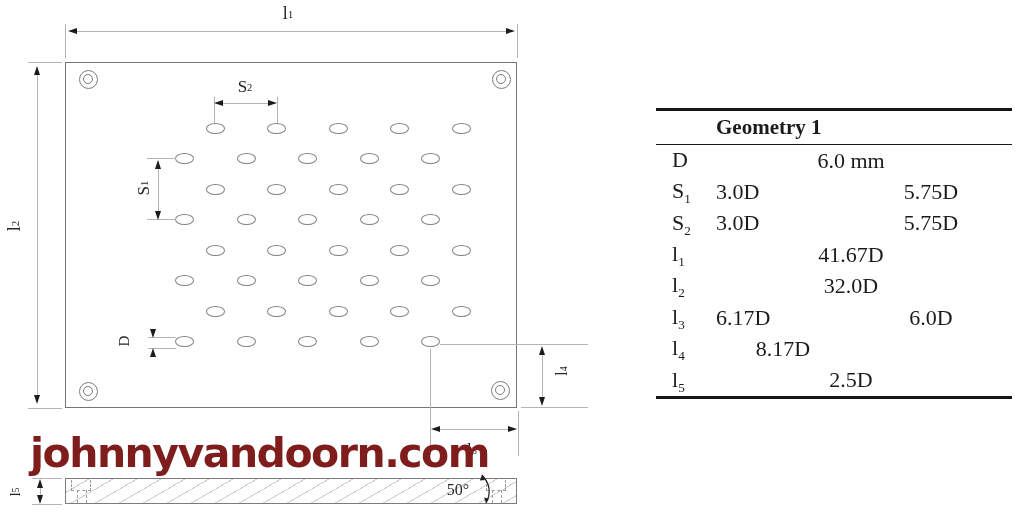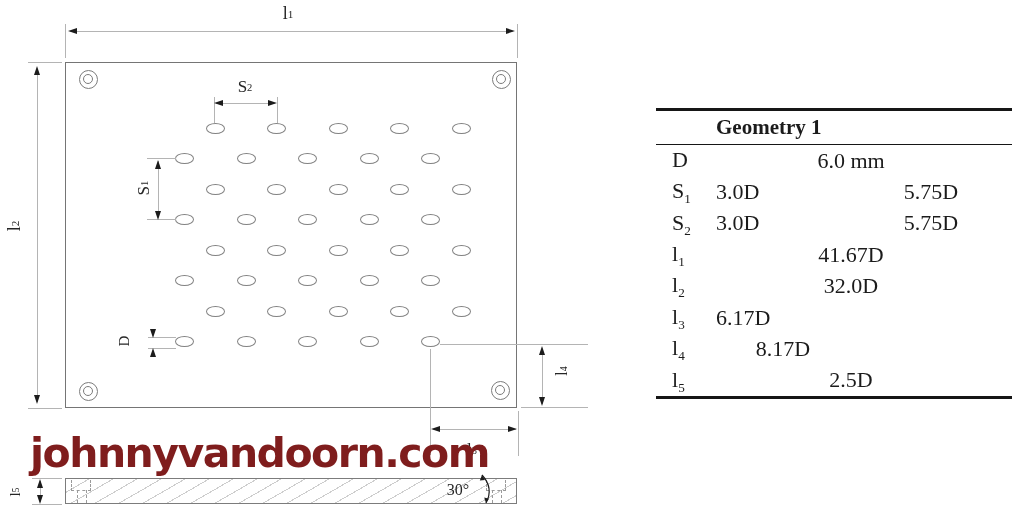--- a/index.html
+++ b/index.html
@@ -183,21 +183,21 @@
   </div>
 
   <div class="section"></div>
   <div class="cb" style="left:71px;top:479.5px;width:20px;height:11px"></div>
   <div class="dvl" style="left:77px;top:490px;height:13px"></div>
   <div class="dvl" style="left:86px;top:490px;height:13px"></div>
   <div class="cb" style="left:486px;top:479.5px;width:20px;height:11px"></div>
   <div class="dvl" style="left:492px;top:490px;height:13px"></div>
   <div class="dvl" style="left:501px;top:490px;height:13px"></div>
 
-  <div class="dim" style="left:441px;top:482px;width:34px;height:16px;font-size:16px">30°</div>
+  <div class="dim" style="left:441px;top:482px;width:34px;height:16px;font-size:16px">50°</div>
   <svg width="22" height="36" viewBox="0 0 22 36" style="position:absolute;left:475px;top:471px">
     <path d="M7 4 Q19 17 11 32" fill="none" stroke="#1c1c1c" stroke-width="1.2"></path>
     <path d="M7 4 L4.8 9.6 L10 9 Z" fill="#1c1c1c"></path>
     <path d="M11 32 L9.2 26.6 L14 27.8 Z" fill="#1c1c1c"></path>
   </svg>
 
   <div class="ln hl" style="left:32px;top:478px;width:30px"></div>
   <div class="ln hl" style="left:32px;top:503.5px;width:30px"></div>
   <div class="ln vl" style="left:39.5px;top:481px;height:21px"></div>
   <div class="ar u" style="left:36.5px;top:479px"></div>
@@ -235,20 +235,21 @@
       <div class="cell lbl"><span>l</span><sub>1</sub></div>
       <div class="cell spn">41.67D</div>
     </div>
     <div class="trow">
       <div class="cell lbl"><span>l</span><sub>2</sub></div>
       <div class="cell spn">32.0D</div>
     </div>
     <div class="trow">
       <div class="cell lbl"><span>l</span><sub>3</sub></div>
       <div class="cell c1">6.17D</div>
+      <div class="cell c2">6.0D</div>
     </div>
     <div class="trow">
       <div class="cell lbl"><span>l</span><sub>4</sub></div>
       <div class="cell c2">8.17D</div>
     </div>
     <div class="trow">
       <div class="cell lbl"><span>l</span><sub>5</sub></div>
       <div class="cell spn">2.5D</div>
     </div>
     <div class="rule thick"></div>

